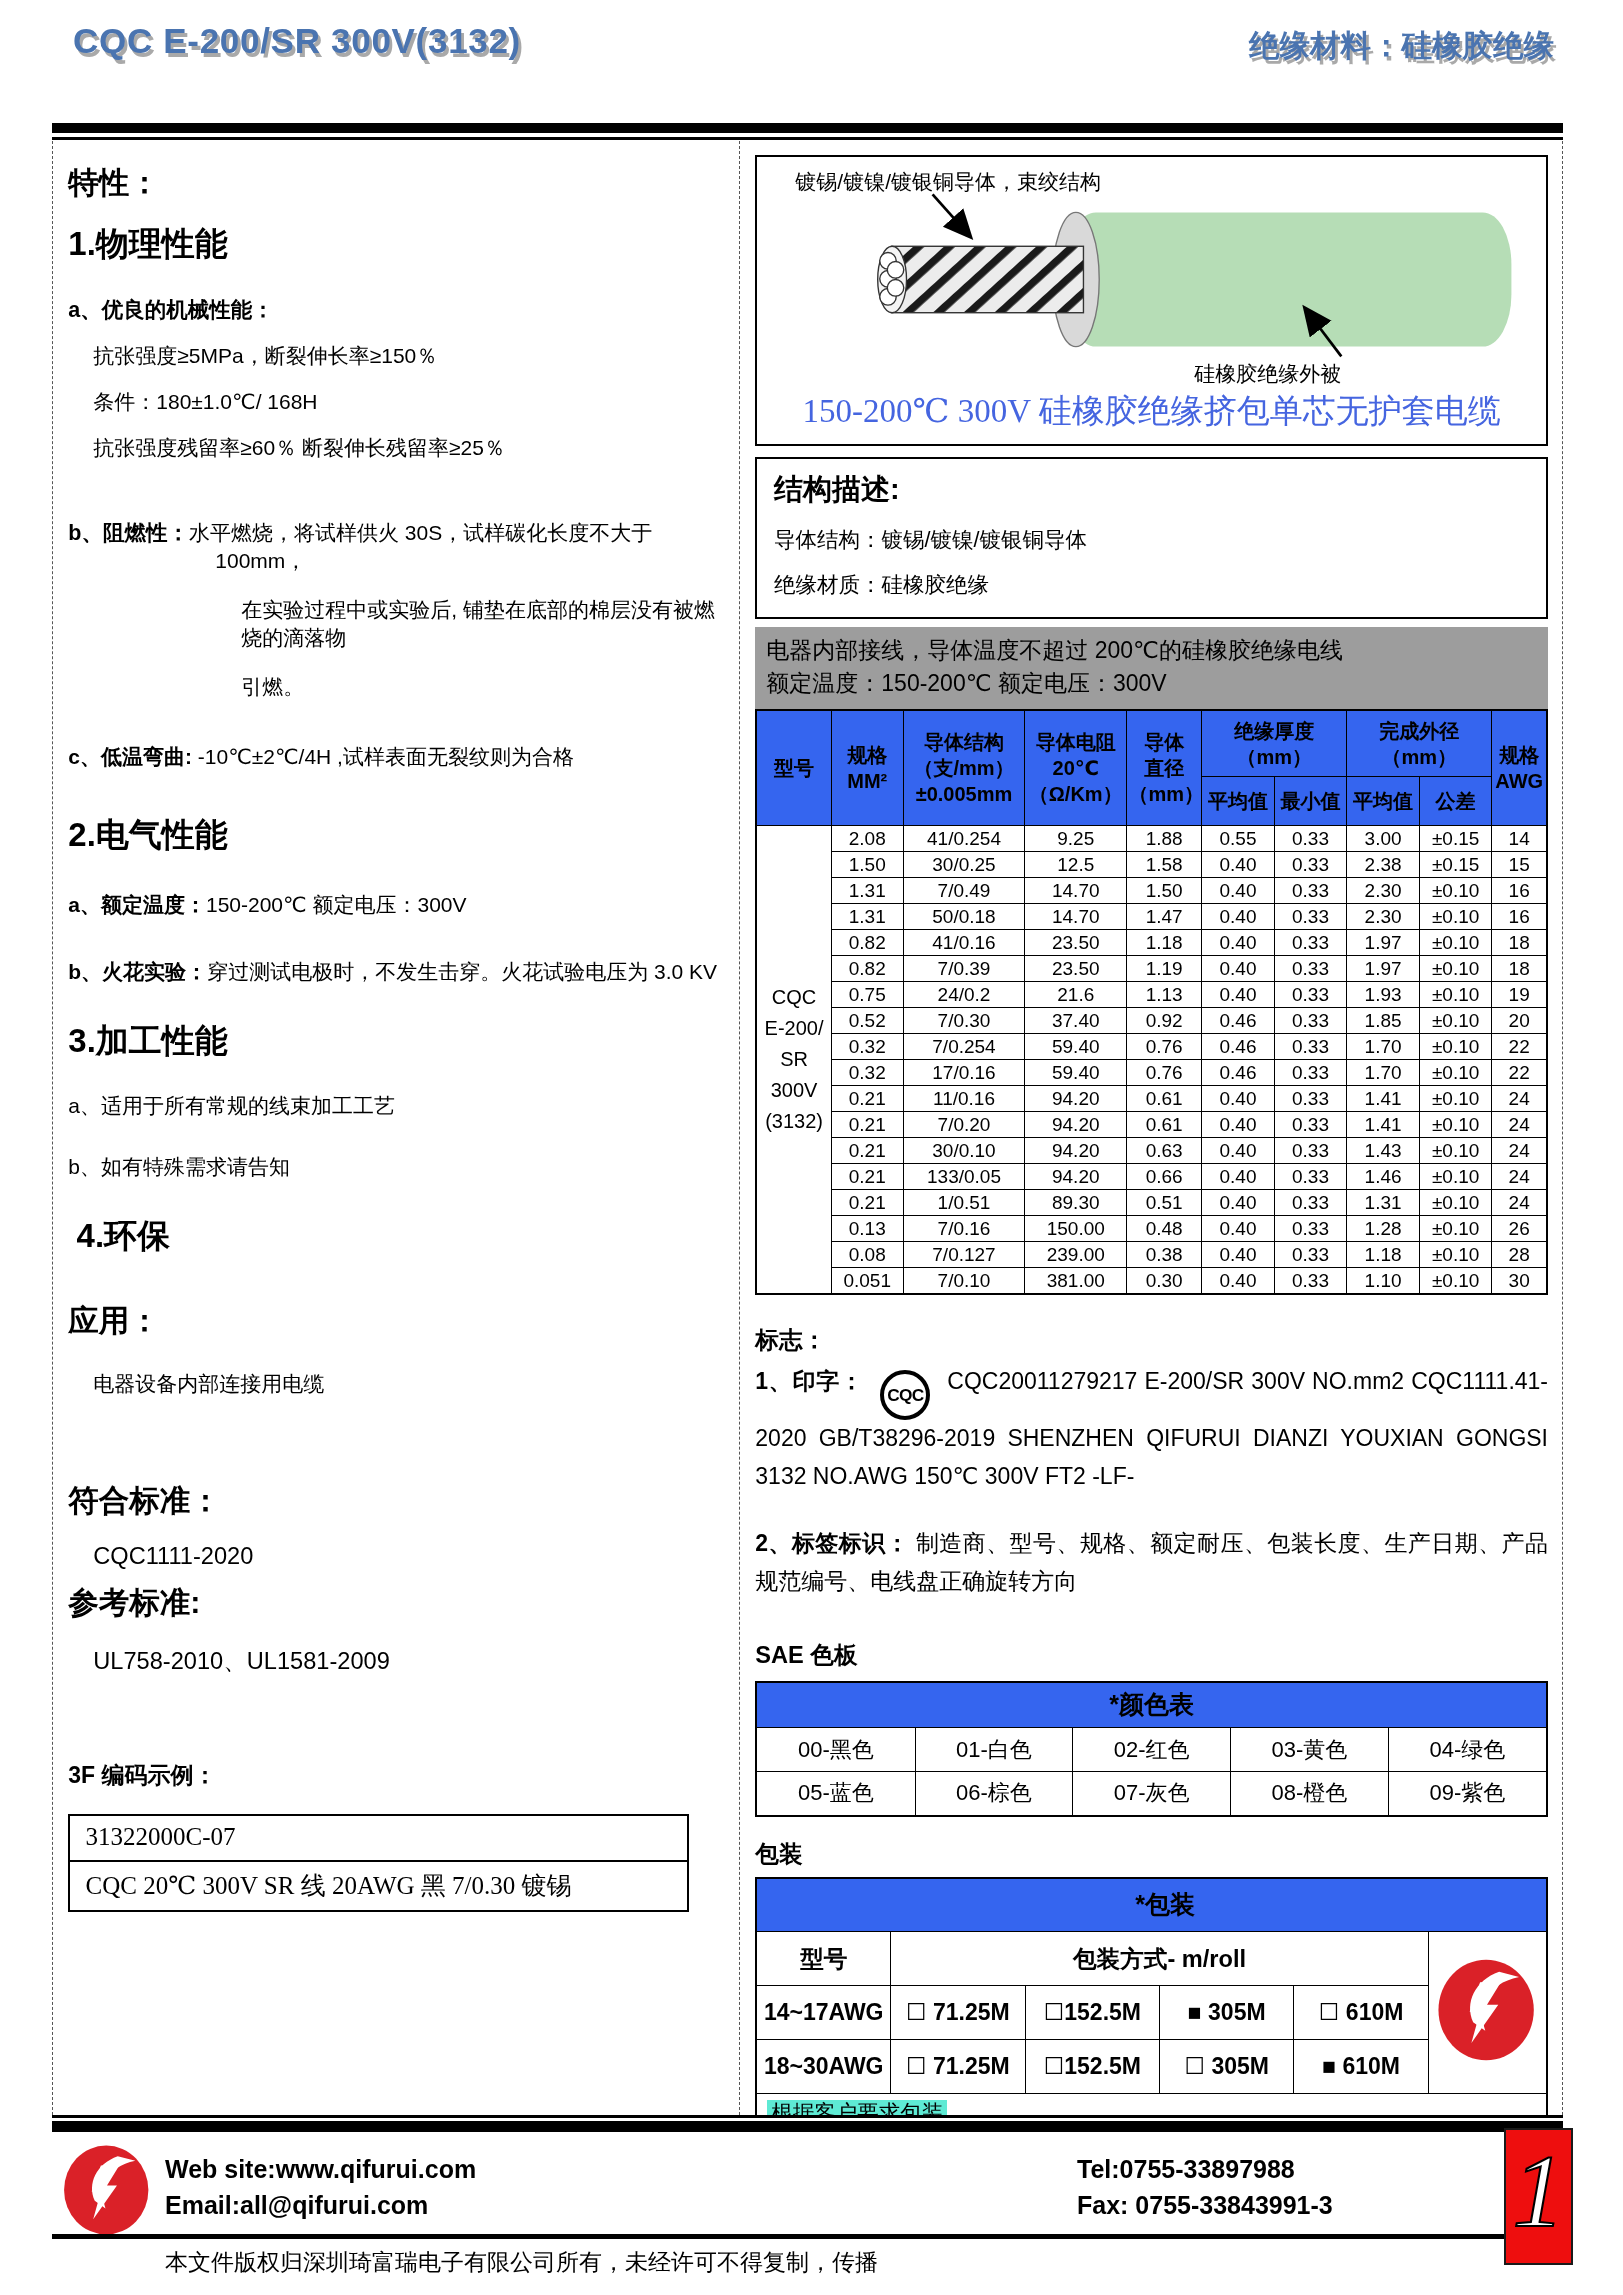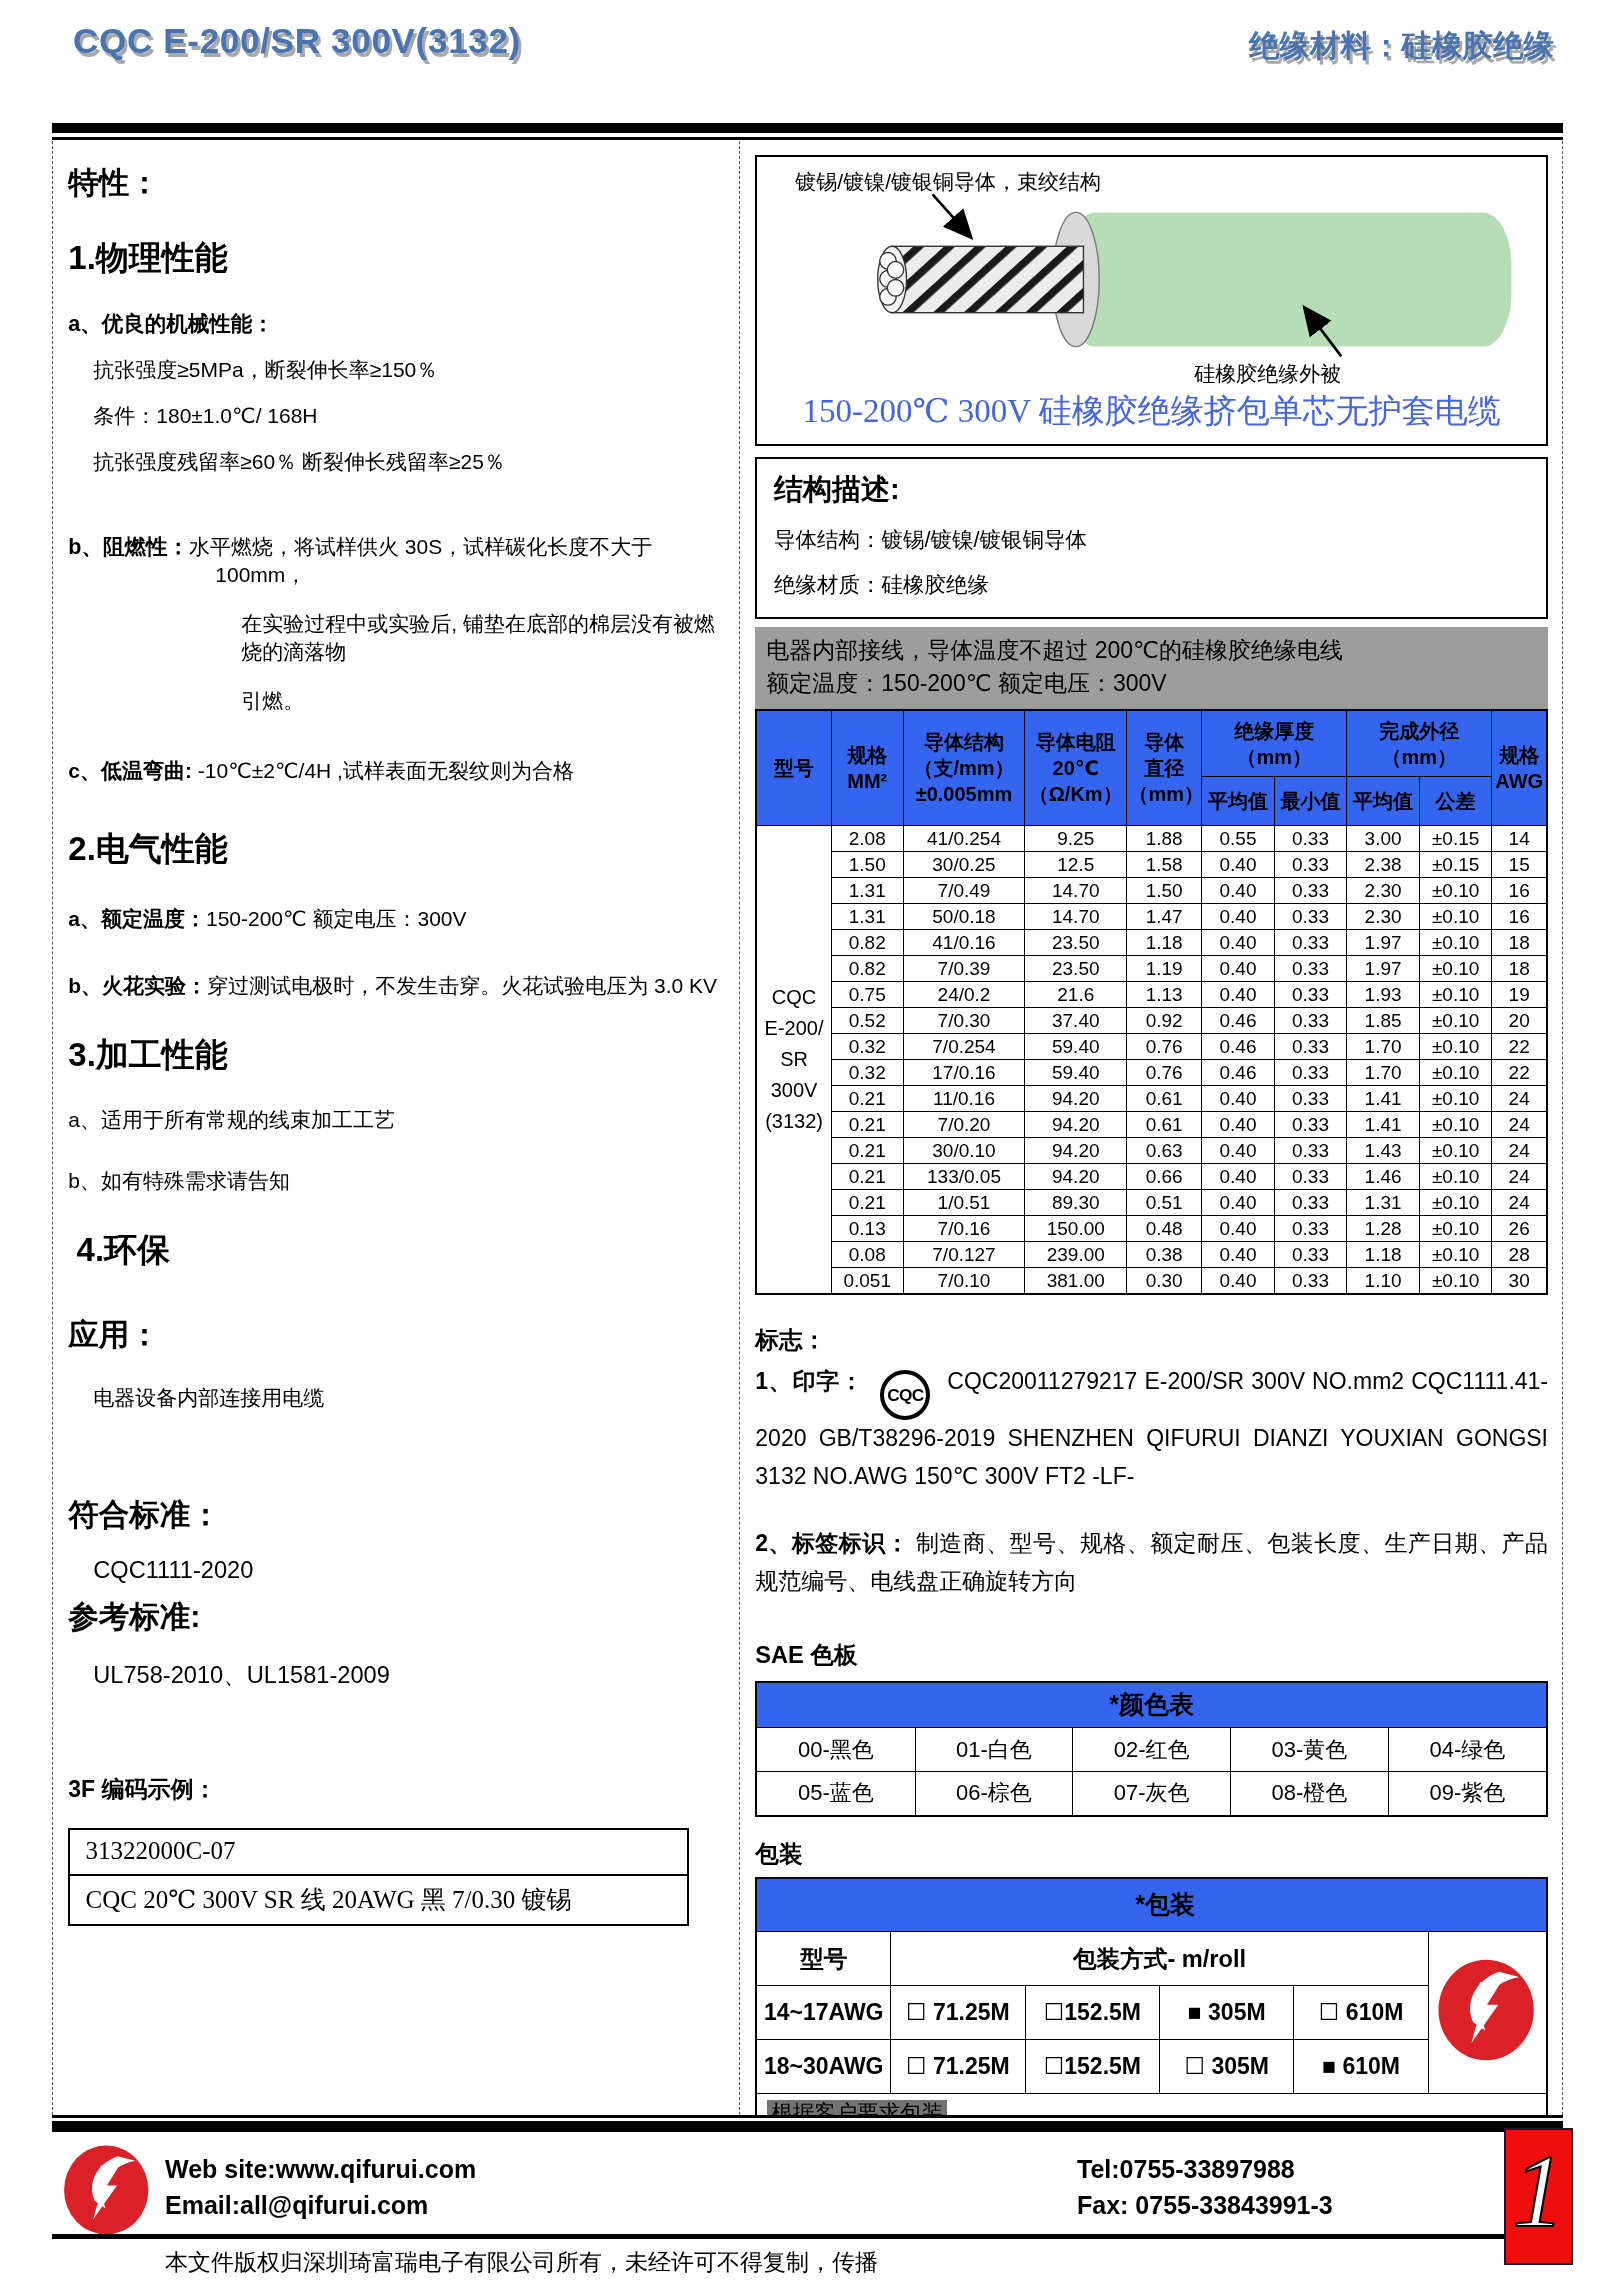--- a/index.html
+++ b/index.html
@@ -38,21 +38,21 @@
   }
   .col-left  { width:686px; padding:9.7px 18px 0 15.3px; }
   .col-right { flex:1; border-left:1.4px dashed #555; padding:14px 14px 0 15.3px; }
 
   
   .h1 { font-size:30.5px; font-weight:bold; }
   .h2 { font-size:33px; font-weight:bold; }
   .lead { font-size:21.5px; font-weight:bold; }
   .txt  { font-size:21px; }
   .ind  { padding-left:25px; }
-  .mt18{margin-top:12.5px}.mt26{margin-top:18px}.mt30{margin-top:21px}.mt36{margin-top:32px}
+  .mt18{margin-top:12.5px}.mt26{margin-top:18px}.mt30{margin-top:21px}.mt36{margin-top:18px}
   .mt40{margin-top:28px}.mt48{margin-top:33px}.mt56{margin-top:39px}.mt60{margin-top:42px}
   .mt80{margin-top:56px}.mt120{margin-top:83px}
   .hang { padding-left:147px; text-indent:-147px; }
   .hang b { font-size:21.5px; }
   .cont { padding-left:173px; }
 
   .code-box { margin-top:23.6px; width:621px; border:2.1px solid #000; }
   .code-box .row { font-size:25px; padding:7px 12.5px 8.3px 15.3px; font-family:"Liberation Serif","DejaVu Serif",serif; }
   .code-box .row + .row { border-top:2.1px solid #000; }
 
@@ -99,21 +99,21 @@
   .color-table { width:100%; margin-top:9.7px; border:2.1px solid #000; }
   .color-table th { background:var(--accent-blue,#3565ef); font-size:25px; font-weight:bold; height:46px; border:1.4px solid #000; }
   .color-table td { border:1.4px solid #000; text-align:center; font-size:22px; height:44px; }
 
   .pack-title { margin-top:21px; font-size:23.6px; font-weight:bold; }
   .pack-table { width:100%; margin-top:7px; border:2.1px solid #000; table-layout:fixed; }
   .pack-table th.bar { background:var(--accent-blue,#3565ef); font-size:25px; font-weight:bold; height:54px; border:1.4px solid #000;padding-left:27px; }
   .pack-table td { border:1.4px solid #000; text-align:center; font-size:23px; font-weight:bold; height:54px; }
   .pack-table td.hdr { font-size:23.6px; }
   .pack-table td.note { text-align:left; font-weight:normal; font-size:21.5px; height:39px; padding-left:9.7px; }
-  .pack-table td.note span { background:#737373; padding:1.4px 4.2px; }
+  .pack-table td.note span { background:#5eead4; padding:1.4px 4.2px; }
   .pack-table td.logo-cell { border:1.4px solid #000; }
   .logo-svg { width:104px; height:104px; }
 
   
   .footer-logo { position:absolute; left:61px; top:2143px; width:92px; height:94px; }
   .footer-web   { position:absolute; left:165px; top:2155px; font-size:25px; font-weight:bold; }
   .footer-email { position:absolute; left:165px; top:2191px; font-size:25px; font-weight:bold; }
   .footer-tel   { position:absolute; left:1077px; top:2155px; font-size:25px; font-weight:bold; }
   .footer-fax   { position:absolute; left:1077px; top:2191px; font-size:25px; font-weight:bold; }
   .footer-rule  { position:absolute; left:52px; top:2234px; width:1452px; height:4.9px; background:#000; }

